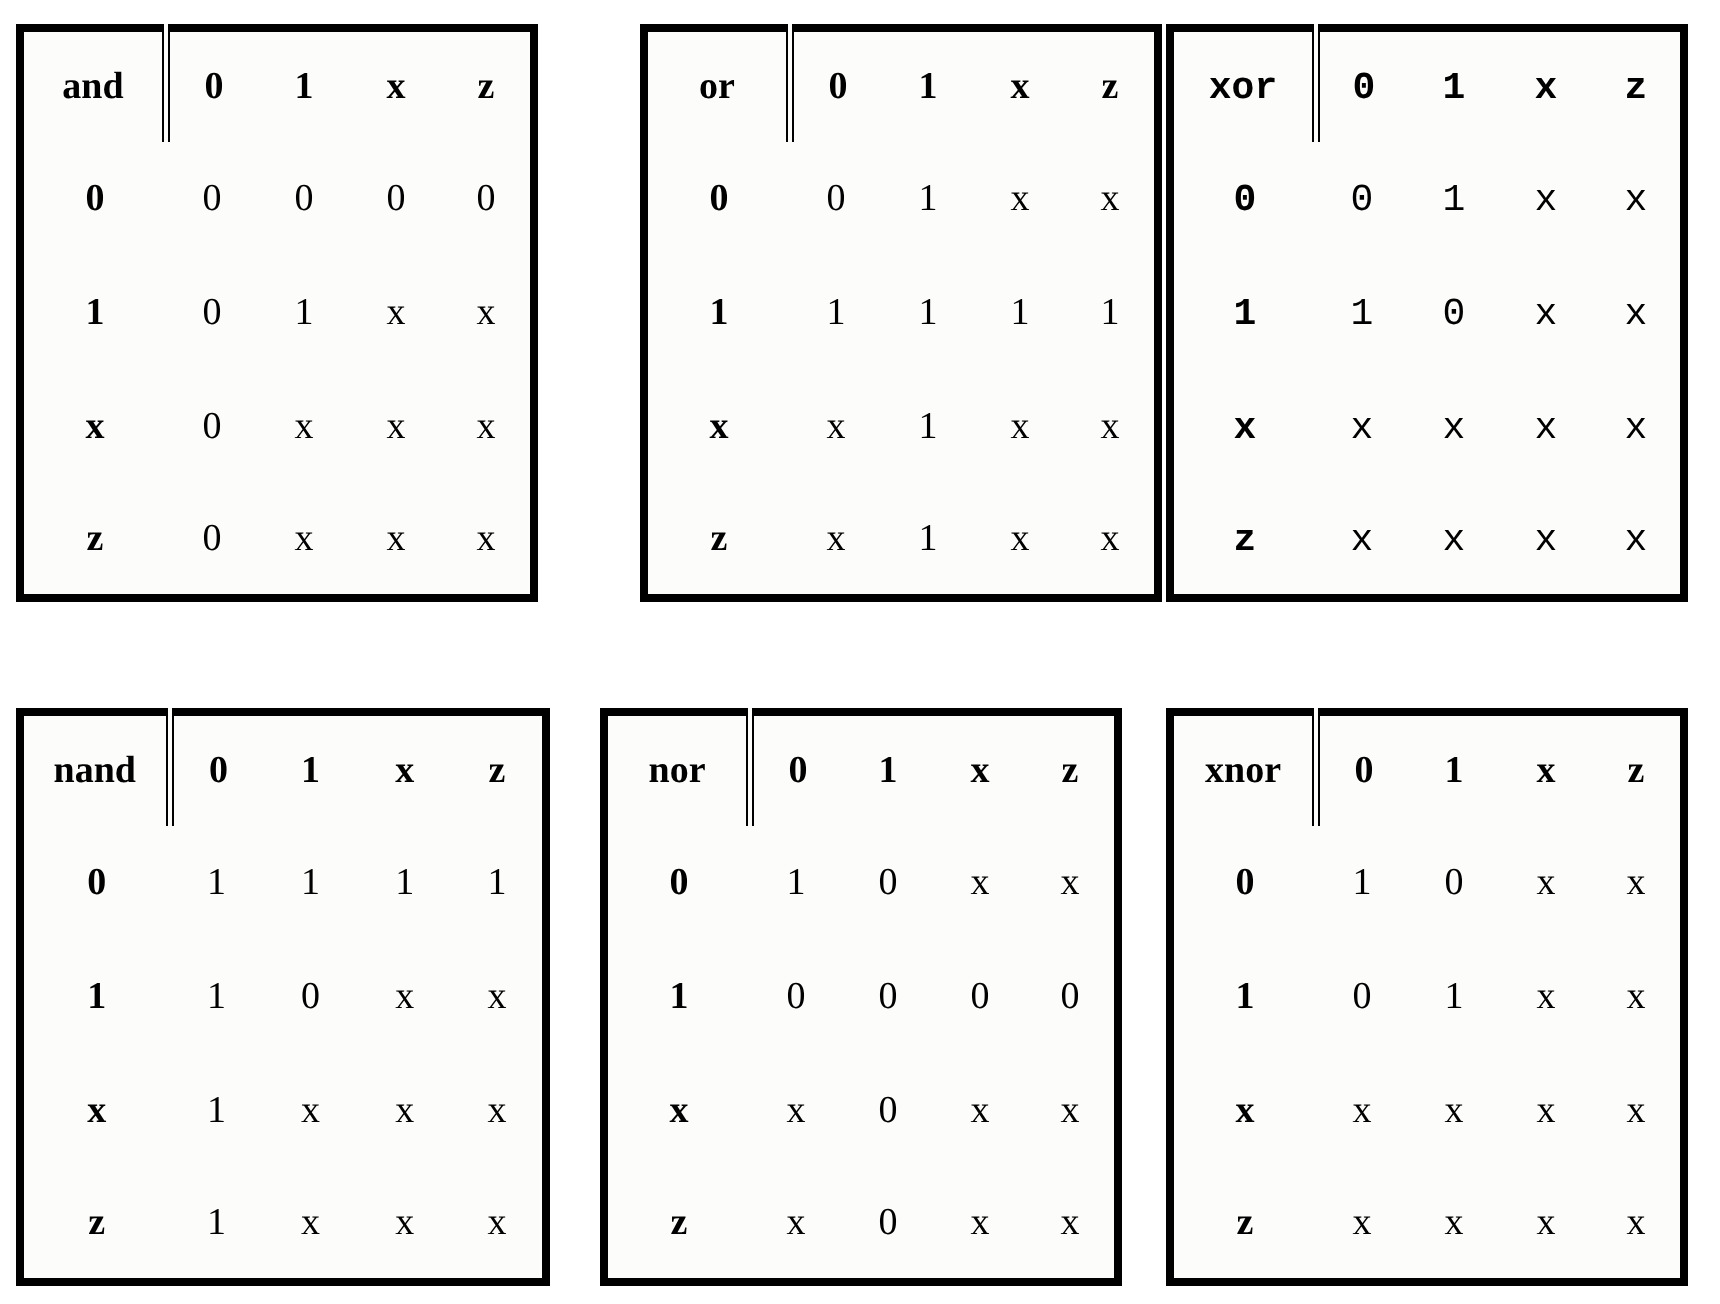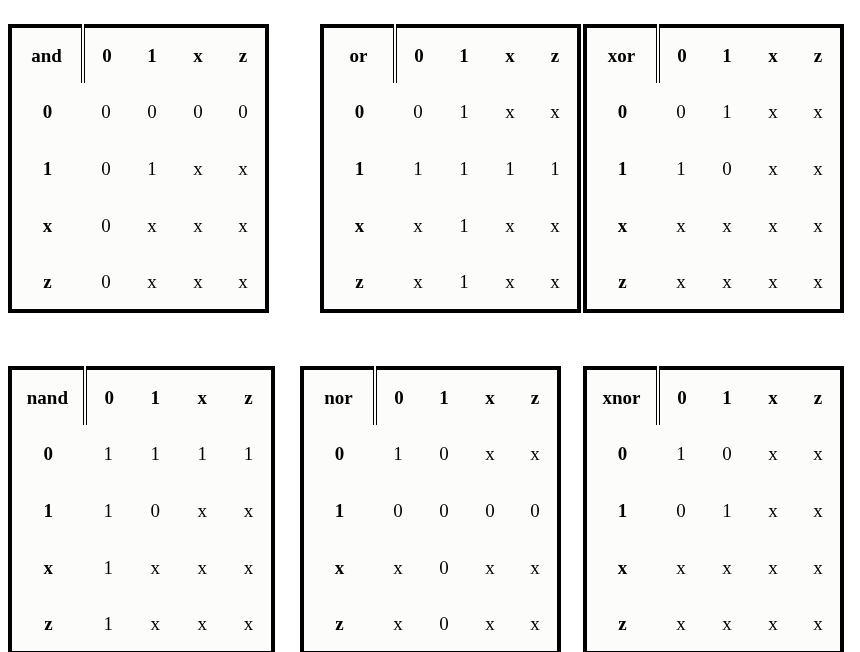--- a/index.html
+++ b/index.html
@@ -12,39 +12,39 @@
     height: 652px;
     font-family: "Liberation Serif", "DejaVu Serif", serif;
     color: #000000;
     overflow: hidden;
     position: relative;
   }
 
   #tables-grid {
     position: absolute;
     left: 0;
-    top: 16px;
+    top: 4px;
     width: 860px;
     height: 513px;
   }
 
   .truth-table {
     position: absolute;
     border-collapse: collapse;
     border-spacing: 0;
     background: #fcfcfa;
     box-sizing: border-box;
     border: 4px solid #000000;
     table-layout: fixed;
   }
 
   
   .tbl-pos-0 { left: 8px;   top: 8px;   width: 256px; height: 289px; }
   .tbl-pos-1 { left: 300px; top: 8px;   width: 254px; height: 289px; margin-left: 20px; }
-  .tbl-pos-2 { left: 583px; top: 8px;   width: 257px; height: 289px; }
+  .tbl-pos-2 { left: 583px; top: 8px;   width: 257px; height: 289px; font-family: Liberation Mono, monospace; }
   .tbl-pos-3 { left: 8px;   top: 350px; width: 267px; height: 286px; }
   .tbl-pos-4 { left: 300px; top: 350px; width: 254px; height: 286px; }
   .tbl-pos-5 { left: 583px; top: 350px; width: 257px; height: 286px; padding-left: 48px; }
 
   .truth-table td,
   .truth-table th {
     margin: 0;
     padding: 0;
     text-align: center;
     vertical-align: middle;

